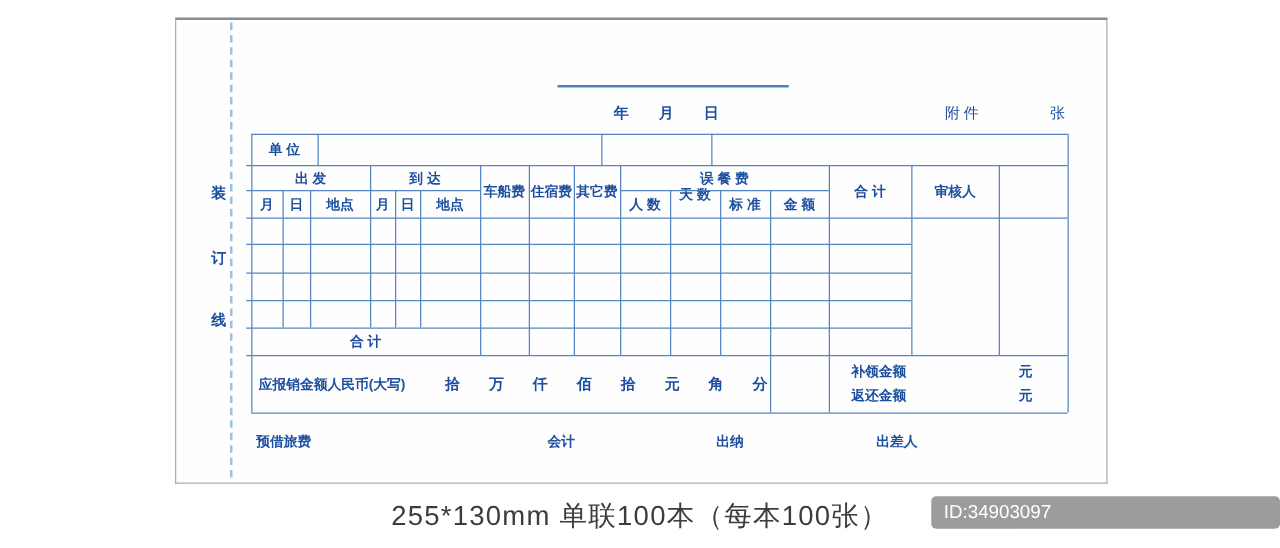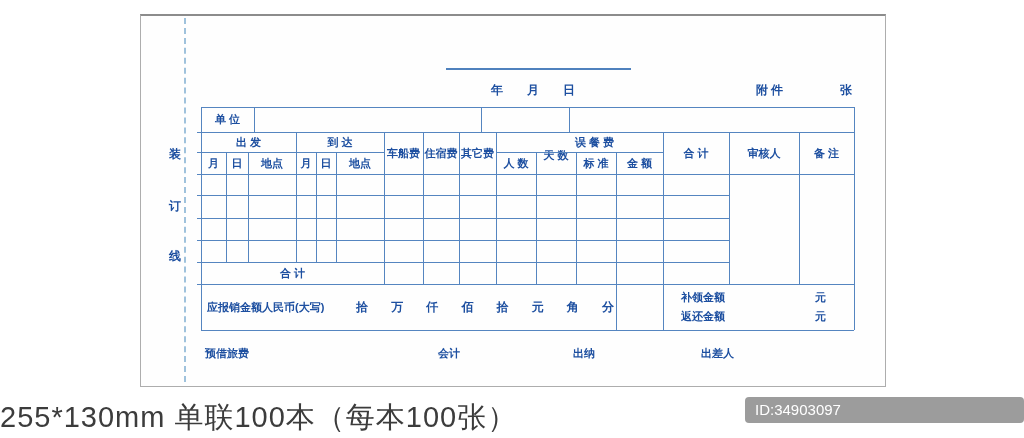--- a/index.html
+++ b/index.html
@@ -14,29 +14,29 @@
   .bindchar{position:absolute;left:26px;width:16px;text-align:center;font-weight:700;
         color:#1d4fa0;font-size:12px;}
   #bindline{position:absolute;left:43px;top:2px;height:364px;width:0;
         border-left:2px dashed #9fc2dc;}
   #title{position:absolute;left:295px;top:26px;width:200px;text-align:center;
         font-size:19px;font-weight:700;color:#17479c;letter-spacing:12px;padding-left:10px;}
   #title-rule{position:absolute;left:305px;top:52px;width:185px;height:2px;background:#4f81bd;}
   #dateline{position:absolute;left:350px;top:66px;width:84px;display:flex;
         justify-content:space-between;font-size:12px;font-weight:700;color:#1d4fa0;}
   #attach{position:absolute;left:615px;top:66px;width:96px;display:flex;
-        justify-content:space-between;font-size:12px;font-weight:700;color:#1d4fa0;}
+        justify-content:space-between;font-size:12px;font-weight:400;color:#1d4fa0;}
   .ls3{letter-spacing:3px;}
   .small2{flex-direction:column;font-size:9px;line-height:11px;}
   .supref{flex-direction:column;align-items:stretch;justify-content:center;gap:4px;}
   .supref-row{display:flex;justify-content:space-between;padding:0 28px 0 18px;}
   #digits{position:absolute;left:215px;top:268px;width:258px;height:46px;display:flex;
         align-items:center;justify-content:space-between;font-weight:700;color:#1d4fa0;font-size:12px;}
-  #caption{position:absolute;left:0;right:0;top:398px;
-        font-size:29px;color:#3c3c3c;letter-spacing:1px;}
+  #caption{position:absolute;left:0;right:0;top:398px;text-align:center;
+        font-size:22px;color:#3c3c3c;letter-spacing:1px;}
   #watermark{position:absolute;left:4px;top:400px;font-size:21px;font-weight:700;
         color:#ffffff;-webkit-text-stroke:1px #d9d9d9;text-shadow:0 0 1px #e0e0e0;}
   #idbadge{position:absolute;left:745px;top:397px;height:26px;line-height:26px;
         background:#9c9c9c;border-radius:4px;color:#ffffff;font-size:15px;padding:0 10px;}
 </style>
 </head>
 <body>
 
 <div id="stage">
 
@@ -67,28 +67,27 @@
     <div class="cell" style="left:155px;top:116px;width:88px;height:20px">到  达</div>
     <div class="cell" style="left:60px;top:136px;width:25px;height:22px">月</div>
     <div class="cell" style="left:85px;top:136px;width:22px;height:22px">日</div>
     <div class="cell" style="left:107px;top:136px;width:48px;height:22px">地点</div>
     <div class="cell" style="left:155px;top:136px;width:20px;height:22px">月</div>
     <div class="cell" style="left:175px;top:136px;width:20px;height:22px">日</div>
     <div class="cell" style="left:195px;top:136px;width:48px;height:22px">地点</div>
     <div class="cell" style="left:243px;top:116px;width:39px;height:42px">车船费</div>
     <div class="cell" style="left:282px;top:116px;width:36px;height:42px">住宿费</div>
     <div class="cell" style="left:318px;top:116px;width:37px;height:42px">其它费</div>
-    <div class="cell" style="left:370px;top:116px;width:167px;height:20px">误  餐  费</div>
+    <div class="cell" style="left:355px;top:116px;width:167px;height:20px">误  餐  费</div>
     <div class="cell" style="left:355px;top:136px;width:40px;height:22px">人 数</div>
     <div class="cell" style="left:395px;top:128px;width:40px;height:22px">天 数</div>
     <div class="cell" style="left:435px;top:136px;width:40px;height:22px">标 准</div>
     <div class="cell" style="left:475px;top:136px;width:47px;height:22px">金 额</div>
     <div class="cell" style="left:522px;top:116px;width:66px;height:42px">合  计</div>
     <div class="cell" style="left:588px;top:116px;width:70px;height:42px">审核人</div>
-    <div class="cell" style="left:658px;top:116px;width:55px;height:42px">备 注</div>
 
     <div class="cell" style="left:588px;top:158px;width:70px;height:110px"></div>
     <div class="cell" style="left:658px;top:158px;width:55px;height:110px"></div>
 
     <div class="cell" style="left:60px;top:246px;width:183px;height:22px">合    计</div>
 
     <div class="cell" style="left:66px;top:268px;width:160px;height:46px;justify-content:flex-start">应报销金额人民币(大写)</div>
     <div id="digits">
       <span>拾</span>
       <span>万</span>

